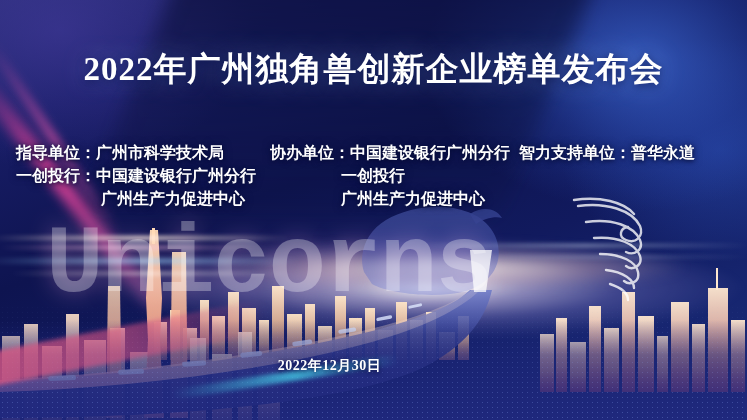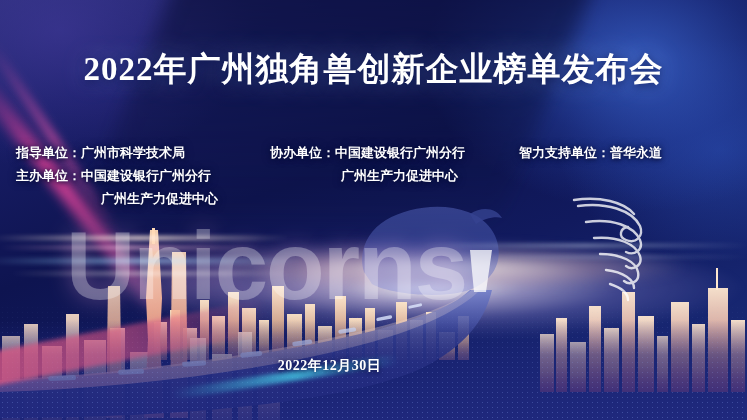--- a/index.html
+++ b/index.html
@@ -106,30 +106,29 @@
   .teal-band{
     position:absolute;left:170px;top:372px;width:230px;height:10px;
     background:linear-gradient(90deg,rgba(60,190,220,0),rgba(70,210,235,.75) 55%,rgba(60,190,230,0));
     transform:rotate(-9deg);
     filter:blur(2px);
   }
 
   
   .watermark{
     position:absolute;left:46px;top:218px;
-    font-family:Liberation Sans, sans-serif;
+    font-family:Liberation Mono, monospace;
     font-weight:bold;
     font-size:96px;
     letter-spacing:-2px;
     line-height:1;
     color:rgba(255,255,255,.30);
     mix-blend-mode:screen;
     white-space:nowrap;
     text-shadow:0 0 22px rgba(255,160,210,.35);
-    margin-left:20px;
   }
 
   
   .mane{position:absolute;left:566px;top:196px;width:140px;height:110px;opacity:.92;}
 
   
   .content{position:absolute;inset:0;}
 
   .title{
     position:absolute;top:47px;left:0;width:747px;
@@ -141,21 +140,21 @@
     color:#ffffff;
     text-shadow:0 2px 10px rgba(10,20,80,.9),0 0 26px rgba(150,190,255,.45);
     white-space:nowrap;
   }
 
   .credits{
     position:absolute;top:141px;left:0;width:747px;height:76px;
   }
   .cred-col{
     position:absolute;top:0;
-    font-size:13px;
+    font-size:16px;
     font-weight:bold;
     color:#ffffff;
     line-height:23px;
     white-space:nowrap;
     text-shadow:0 1px 4px rgba(5,10,50,.95),0 0 8px rgba(10,20,70,.8);
   }
   .c1{left:16px;}
   .c2{left:270px;}
   .c3{left:519px;text-align:center;}
   .cred-row{display:block;height:23px;}
@@ -355,26 +354,27 @@
   <div class="teal-band"></div>
 
   <div class="content">
 
     <div class="title">2022年广州独角兽创新企业榜单发布会</div>
 
     <div class="credits">
 
       <div class="cred-col c1">
         <span class="cred-row"><span class="cred-lbl">指导单位：</span><span class="cred-val">广州市科学技术局</span></span>
-        <span class="cred-row"><span class="cred-lbl">主办单位：</span><span class="cred-val">中国建设银行广州分行</span></span>
+        <span class="cred-row"><span class="cred-lbl">一创投行：</span><span class="cred-val">中国建设银行广州分行</span></span>
         <span class="cred-row indent"><span class="cred-val">广州生产力促进中心</span></span>
       </div>
 
       <div class="cred-col c2">
         <span class="cred-row"><span class="cred-lbl">协办单位：</span><span class="cred-val">中国建设银行广州分行</span></span>
+        <span class="cred-row indent"><span class="cred-val">一创投行</span></span>
         <span class="cred-row indent"><span class="cred-val">广州生产力促进中心</span></span>
       </div>
 
       <div class="cred-col c3">
         <span class="cred-row"><span class="cred-lbl">智力支持单位：</span><span class="cred-val">普华永道</span></span>
       </div>
 
     </div>
 
     <div class="date">2022年12月30日</div>

